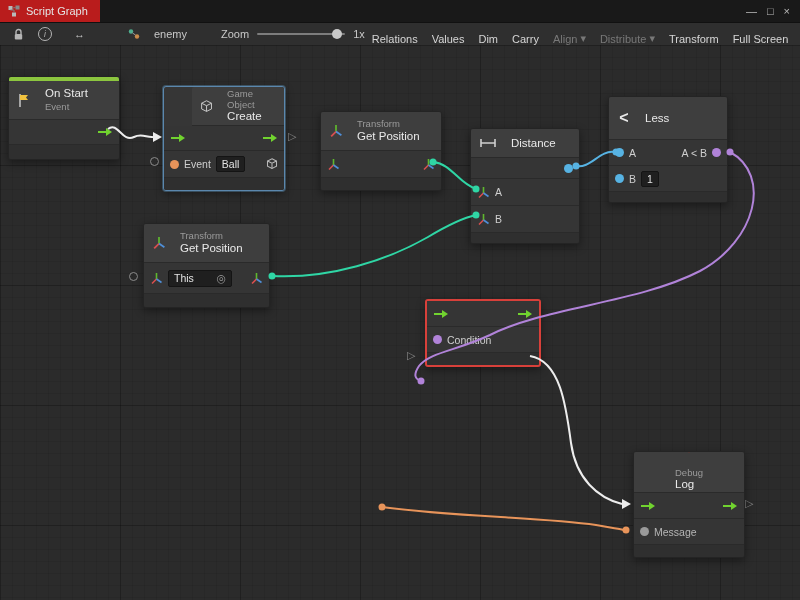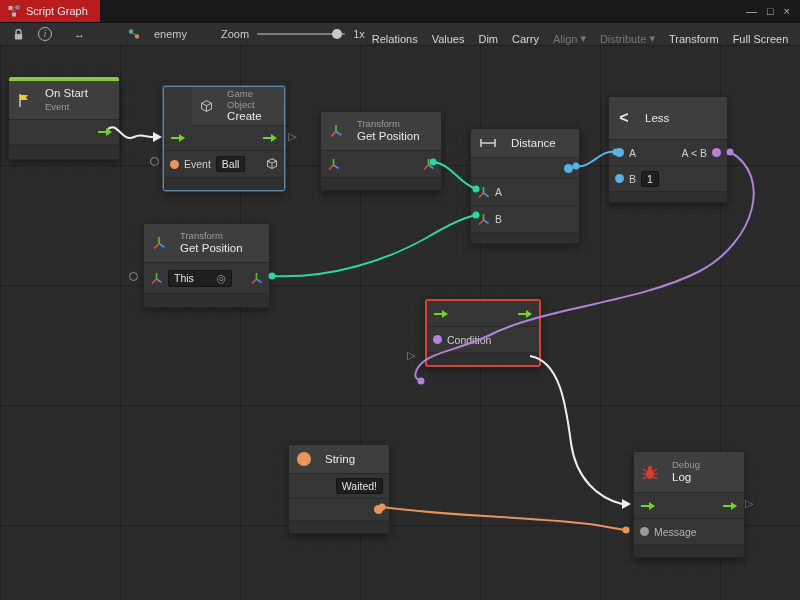--- a/index.html
+++ b/index.html
@@ -353,40 +353,23 @@
           <path d="M9 1 L15 5 L9 9 Z" fill="#71d32f"></path>
       </svg>
     </div>
     <div class="row" style="height:25px;">
       <span class="dot" style="background:#b183d9;"></span>
       <span class="plabel">Condition</span>
     </div>
     <div class="footer" style="height:12px;"></div>
   </div>
 
-  <div class="node" style="left:288px;top:399px;width:100px;">
-    <div class="hdr" style="height:28px;">
-      <span class="orange-circle"></span>
-      <span class="t">String</span>
-    </div>
-    <div class="row" style="height:24px;">
-      <span class="spacer"></span>
-      <span class="field">
-        <span>Waited!</span>
-      </span>
-    </div>
-    <div class="row" style="height:21px;">
-      <span class="spacer"></span>
-      <span class="dot" style="background:#e8945a;"></span>
-    </div>
-    <div class="footer" style="height:12px;"></div>
-  </div>
 
   <div class="node" style="left:633px;top:406px;width:110px;">
-    <div class="hdr" style="height:40px;">
+    <div class="hdr" style="height:40px;flex-direction:column;">
       <svg width="16" height="15" viewBox="0 0 16 15">
         <ellipse cx="8" cy="9" rx="4.2" ry="5" fill="#d93b30"></ellipse>
         <circle cx="8" cy="3" r="2.2" fill="#d93b30"></circle>
         <path d="M4 6 L1 4 M4 9 H0.8 M4 12 L1 14 M12 6 L15 4 M12 9 H15.2 M12 12 L15 14" stroke="#d93b30" stroke-width="1.2"></path>
       </svg>
       <span class="titles">
         <div class="cat">Debug</div>
         <div class="t">Log</div>
       </span>
     </div>

